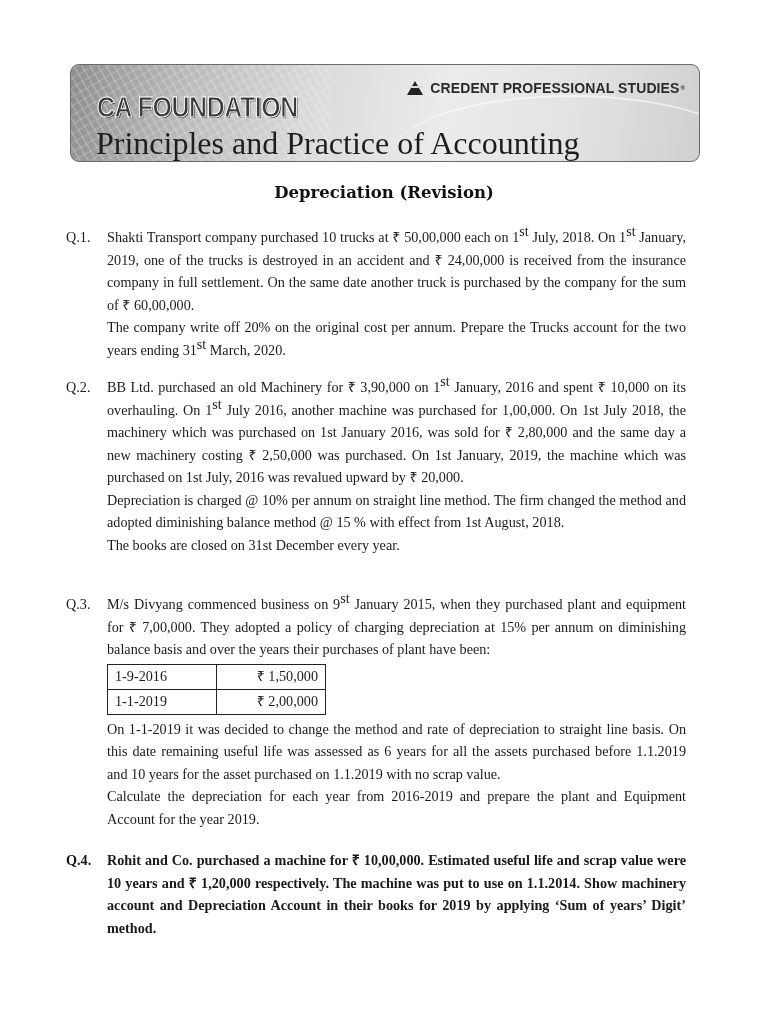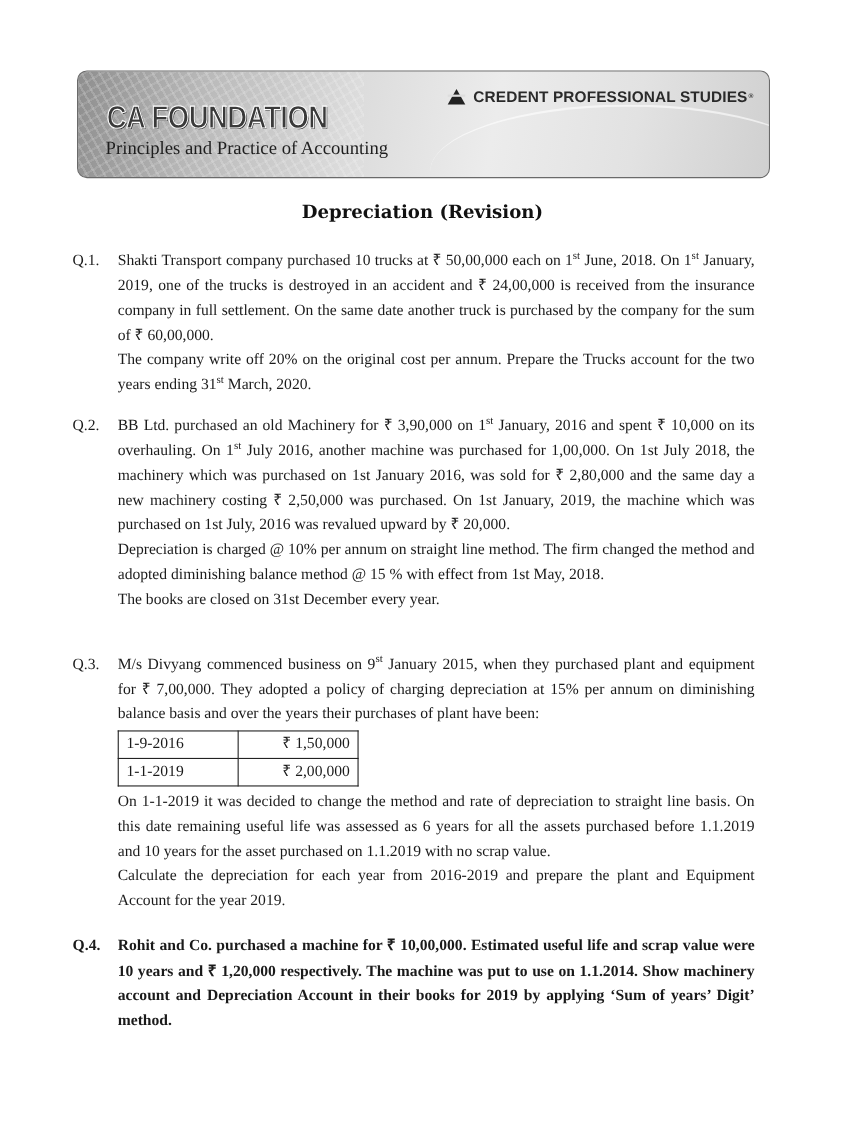--- a/index.html
+++ b/index.html
@@ -29,31 +29,31 @@
   .brand .logo::after { content: ""; position: absolute; left: -8px; top: 5px; width: 16px; height: 2px; background: #ddd; }
   .brand sup { font-size: 6px; margin-left: 1px; }
   .ca-title {
     position: absolute; left: 26px; top: 26px;
     font-family: "Liberation Sans", sans-serif; font-weight: bold; font-size: 29px; color: #3a3a3a;
     letter-spacing: -0.5px; transform: scaleX(0.86); transform-origin: left;
     -webkit-text-stroke: 1px #ffffff; text-shadow: 1px 1px 0 #222;
   }
   .subject {
     position: absolute; left: 25px; top: 60px;
-    font-family: "Liberation Serif", serif; font-size: 17px; color: #1e1e1e;
+    font-family: "Liberation Serif", serif; font-size: 32px; color: #1e1e1e;
   }
   .doc-title {
     position: absolute; left: 0; width: 768px; top: 183px; text-align: center;
     font-family: "DejaVu Serif", serif; font-weight: bold; font-size: 16.5px; color: #111;
   }
   .q { position: absolute; left: 66px; width: 620px; font-size: 14.2px; line-height: 22.5px; }
   .q .num { position: absolute; left: 0; top: 0; text-align: right; }
   .q .body { margin-left: 41px; }
   .q p { margin: 0; text-align: justify; }
-  sup { font-size: 10px; line-height: 0; }
+  sup { font-size: 14px; line-height: 0; }
   table.purchases { border-collapse: collapse; margin: 3px 0 3px 0; font-size: 14.2px; }
   table.purchases td { border: 1px solid #222; height: 24px; padding: 0 7px; }
   table.purchases td.date { width: 94px; text-align: left; }
   table.purchases td.amt { width: 94px; text-align: right; margin-left: 20px; }
 </style>
 </head>
 <body>
 
 <div class="banner">
   <div class="mesh"></div>
@@ -65,30 +65,30 @@
   </div>
   <div class="ca-title">CA FOUNDATION</div>
   <div class="subject">Principles and Practice of Accounting</div>
 </div>
 
 <div class="doc-title">Depreciation (Revision)</div>
 
 <div class="q" style="top:226px;">
   <span class="num">Q.1.</span>
   <div class="body">
-    <p><span>Shakti Transport company purchased 10 trucks at ₹ 50,00,000 each on 1</span><sup>st</sup><span> June, 2018. On 1</span><sup>st</sup><span> January, 2019, one of the trucks is destroyed in an accident and ₹ 24,00,000 is received from the insurance company in full settlement. On the same date another truck is purchased by the company for the sum of ₹ 60,00,000.</span></p>
+    <p><span>Shakti Transport company purchased 10 trucks at ₹ 50,00,000 each on 1</span><sup>st</sup><span> July, 2018. On 1</span><sup>st</sup><span> January, 2019, one of the trucks is destroyed in an accident and ₹ 24,00,000 is received from the insurance company in full settlement. On the same date another truck is purchased by the company for the sum of ₹ 60,00,000.</span></p>
     <p><span>The company write off 20% on the original cost per annum. Prepare the Trucks account for the two years ending 31</span><sup>st</sup><span> March, 2020.</span></p>
   </div>
 </div>
 
 <div class="q" style="top:376px;">
   <span class="num">Q.2.</span>
   <div class="body">
     <p><span>BB Ltd. purchased an old Machinery for ₹ 3,90,000 on 1</span><sup>st</sup><span> January, 2016 and spent ₹ 10,000 on its overhauling. On 1</span><sup>st</sup><span> July 2016, another machine was purchased for 1,00,000. On 1st July 2018, the machinery which was purchased on 1st January 2016, was sold for ₹ 2,80,000 and the same day a new machinery costing ₹ 2,50,000 was purchased. On 1st January, 2019, the machine which was purchased on 1st July, 2016 was revalued upward by ₹ 20,000.</span></p>
-    <p>Depreciation is charged @ 10% per annum on straight line method. The firm changed the method and adopted diminishing balance method @ 15 % with effect from 1st May, 2018.</p>
+    <p>Depreciation is charged @ 10% per annum on straight line method. The firm changed the method and adopted diminishing balance method @ 15 % with effect from 1st August, 2018.</p>
     <p>The books are closed on 31st December every year.</p>
   </div>
 </div>
 
 <div class="q" style="top:593px;">
   <span class="num">Q.3.</span>
   <div class="body">
     <p><span>M/s Divyang commenced business on 9</span><sup>st</sup><span> January 2015, when they purchased plant and equipment for ₹ 7,00,000. They adopted a policy of charging depreciation at 15% per annum on diminishing balance basis and over the years their purchases of plant have been:</span></p>
     <table class="purchases">
       <tbody>

